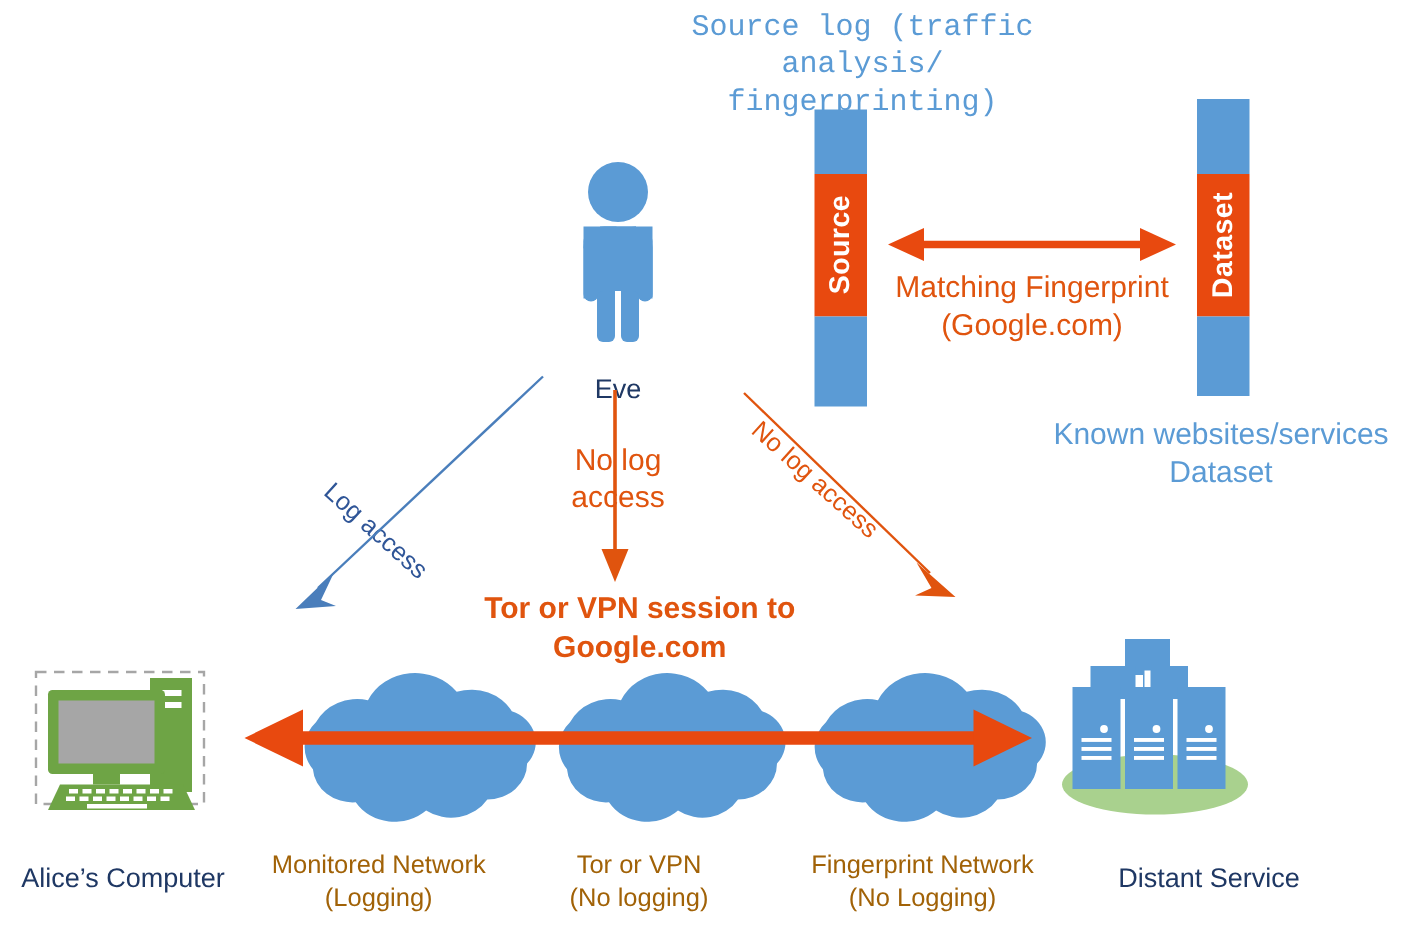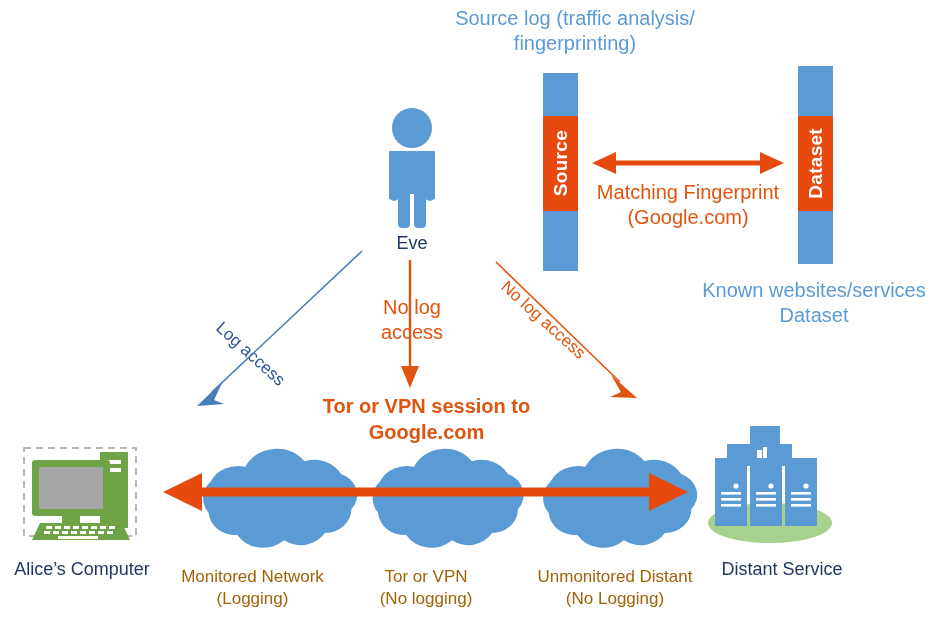--- a/index.html
+++ b/index.html
@@ -6,21 +6,21 @@
   body{
     width:951px;height:627px;position:relative;overflow:hidden;
     font-family:"Liberation Sans","DejaVu Sans",sans-serif;
     -webkit-font-smoothing:antialiased;
   }
   .abs{position:absolute;}
   .ctr{text-align:center;}
 
   
   .t-lightblue{color:#5B9BD5;font-size:20px;line-height:25px;}
-  .t-navy{color:#1F3864;font-size:18px;line-height:23px;}
+  .t-navy{color:#1F3864;font-size:18px;line-height:23px;margin-top:16px;}
   .t-navy-sm{color:#a16207;font-size:17px;line-height:22px;}
   .t-orange{color:#E0540E;font-size:20px;line-height:25px;}
   .t-orange-bold{color:#E0540E;font-size:20px;line-height:26px;font-weight:bold;}
   .t-orange-rot{color:#E0540E;font-size:17px;line-height:20px;white-space:nowrap;}
   .t-navy-rot{color:#2F5597;font-size:17px;line-height:20px;white-space:nowrap;}
 
   
   .bar{width:35px;}
   .bar .seg-blue{background:#5B9BD5;width:100%;}
   .bar .seg-orange{
@@ -32,21 +32,21 @@
     writing-mode:vertical-rl;transform:rotate(180deg);
     letter-spacing:.3px;white-space:nowrap;
   }
 
   
   svg.overlay{position:absolute;left:0;top:0;width:951px;height:627px;pointer-events:none;}
 </style>
 </head>
 <body>
 
-<div class="abs ctr t-lightblue" style="left:405px;top:6px;width:340px;">
+<div class="abs ctr t-lightblue" style="left:405px;top:6px;width:340px;font-family:Liberation Mono, monospace;">
   <div>Source log (traffic analysis/</div>
   <div>fingerprinting)</div>
 </div>
 
 <div class="abs bar" style="left:543px;top:73px;height:198px;">
   <div class="seg-blue" style="height:43px;"></div>
   <div class="seg-orange" style="height:95px;">
     <span>Source</span>
   </div>
   <div class="seg-blue" style="height:60px;"></div>
@@ -161,32 +161,32 @@
     </g>
     <g>
       <rect x="85" y="38" width="32" height="68" fill="#5B9BD5"></rect>
       <circle cx="106" cy="66" r="2.6" fill="#ffffff"></circle>
       <rect x="91" y="72" width="20" height="2.6" fill="#ffffff"></rect>
       <rect x="91" y="78" width="20" height="2.6" fill="#ffffff"></rect>
       <rect x="91" y="84" width="20" height="2.6" fill="#ffffff"></rect>
     </g>
   </svg>
 </div>
-<div class="abs ctr t-navy" style="left:702px;top:558px;width:160px;">Distant Service</div>
+<div class="abs ctr t-navy" style="left:726px;top:558px;width:160px;">Distant Service</div>
 
 <div class="abs ctr t-navy-sm" style="left:165px;top:566px;width:175px;">
   <div>Monitored Network</div>
   <div>(Logging)</div>
 </div>
 <div class="abs ctr t-navy-sm" style="left:346px;top:566px;width:160px;">
   <div>Tor or VPN</div>
   <div>(No logging)</div>
 </div>
 <div class="abs ctr t-navy-sm" style="left:520px;top:566px;width:190px;">
-  <div>Unmonitored Distant</div>
+  <div>Fingerprint Network</div>
   <div>(No Logging)</div>
 </div>
 
 <svg class="overlay" viewBox="0 0 951 627">
   <defs>
 
     <g id="cloudShape">
       <path d="M30,78
                a26,26 0 0 1 2,-34
                a30,30 0 0 1 34,-16

